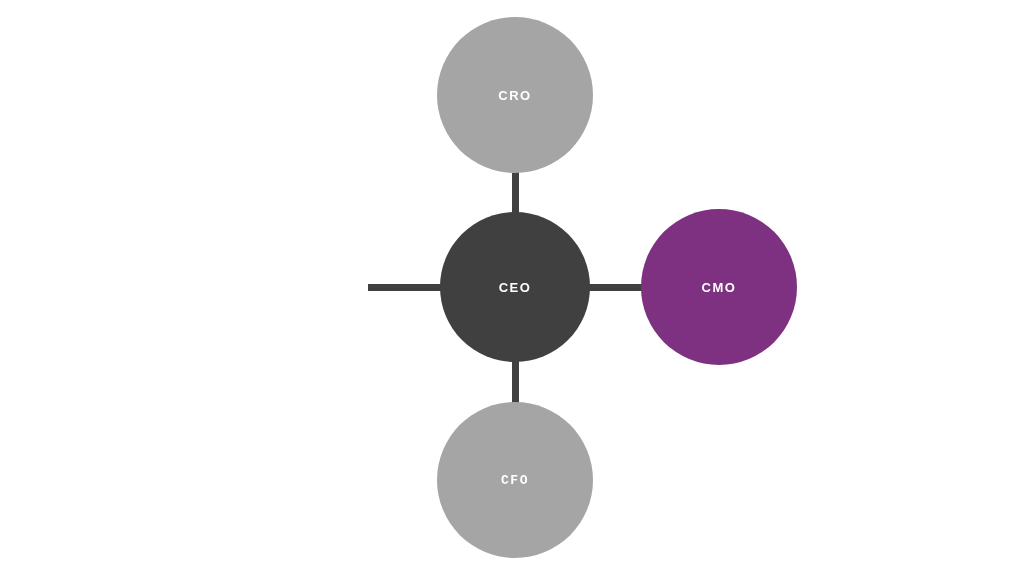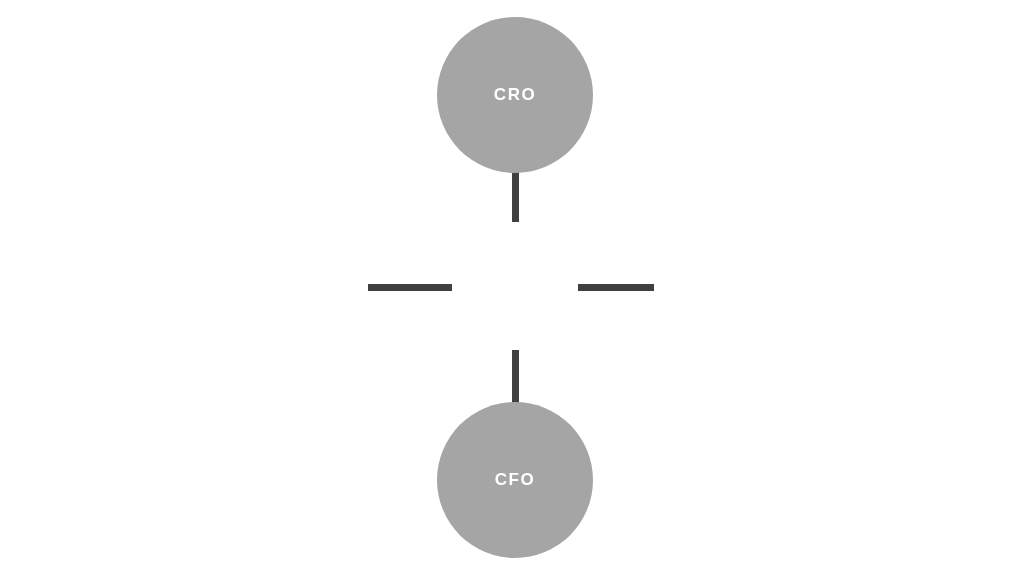--- a/index.html
+++ b/index.html
@@ -30,21 +30,21 @@
     position: absolute;
     border-radius: 50%;
     display: flex;
     align-items: center;
     justify-content: center;
     z-index: 2;
   }
   .node-label {
     color: #FFFFFF;
     font-weight: bold;
-    font-size: 17px;
+    font-size: 13px;
     letter-spacing: 1.5px;
     text-align: center;
     user-select: none;
   }
   .node-center { left: 440px; top: 212px; width: 150px; height: 150px; }
   .node-top    { left: 437px; top:  17px; width: 156px; height: 156px; }
   .node-left   { left: 227px; top: 210px; width: 156px; height: 156px; }
   .node-right  { left: 641px; top: 209px; width: 156px; height: 156px; }
   .node-bottom { left: 437px; top: 402px; width: 156px; height: 156px; }
 </style>
@@ -56,19 +56,25 @@
   <div class="connector v connector-top" style="background-color: rgb(64, 64, 64);"></div>
   <div class="connector v connector-bottom" style="background-color: rgb(64, 64, 64);"></div>
   <div class="connector h connector-left" style="background-color: rgb(64, 64, 64);"></div>
   <div class="connector h connector-right" style="background-color: rgb(64, 64, 64);"></div>
 
   <div class="node node-top" style="background-color: rgb(165, 165, 165);">
     <span class="node-label">CRO</span>
   </div>
 
 
+  <div class="node node-right" style="background-color: rgb(125, 49, 128);">
+    <span class="node-label">CMO</span>
+  </div>
 
-  <div class="node node-bottom" style="background-color: rgb(165, 165, 165);">
+  <div class="node node-bottom" style="background-color: rgb(165, 165, 165); font-family: Liberation Mono, monospace;">
     <span class="node-label">CFO</span>
   </div>
 
+  <div class="node node-center" style="background-color: rgb(64, 64, 64);">
+    <span class="node-label">CEO</span>
+  </div>
 
 </div>
 
 </body></html>

